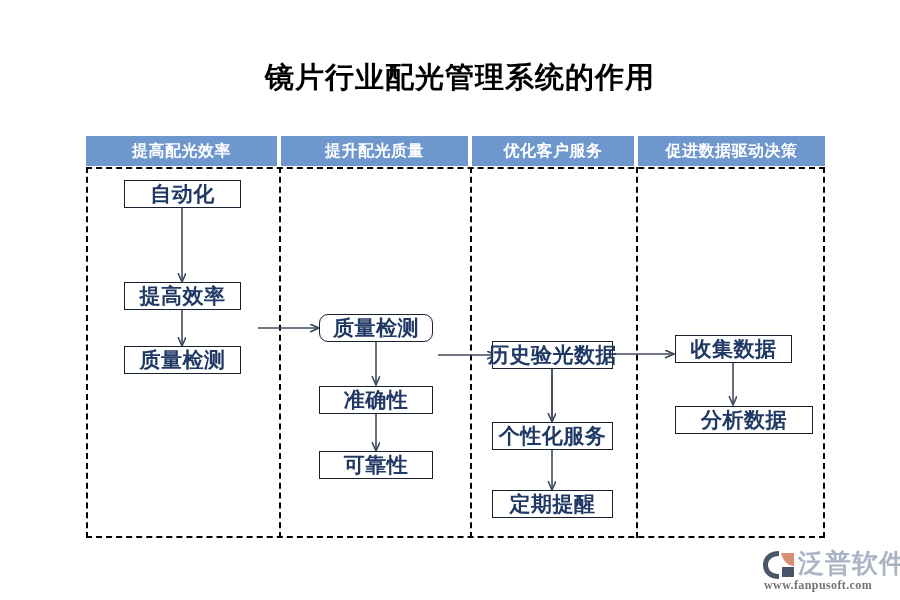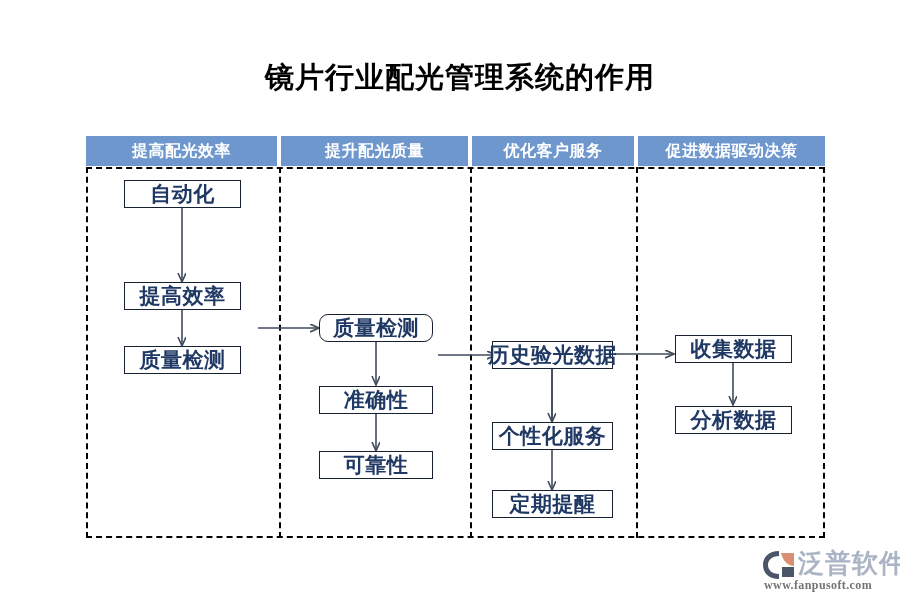--- a/index.html
+++ b/index.html
@@ -163,21 +163,21 @@
 
   <div class="node" style="left:319px; top:314px; width:114px;border-radius:9px;">质量检测</div>
   <div class="node" style="left:319px; top:386px; width:114px;">准确性</div>
   <div class="node" style="left:319px; top:451px; width:114px;">可靠性</div>
 
   <div class="node" style="left:492px; top:341px; width:121px;">历史验光数据</div>
   <div class="node" style="left:492px; top:422px; width:121px;">个性化服务</div>
   <div class="node" style="left:492px; top:490px; width:121px;">定期提醒</div>
 
   <div class="node" style="left:675px; top:335px; width:117px;">收集数据</div>
-  <div class="node" style="left:675px; top:406px; width:117px;">分析数据</div>
+  <div class="node" style="left:675px; top:406px; width:138px;">分析数据</div>
 
   <div class="logo">
     <svg class="logo-mark" viewBox="0 0 34 30" xmlns="http://www.w3.org/2000/svg">
       <path d="M17 1 C7 1 1 7 1 15 C1 23 7 29 17 29 L17 24 C10 24 6 20 6 15 C6 10 10 6 17 6 Z" fill="#4a5568"></path>
       <path d="M19 3 L32 3 L32 16 C26 16 21 11 19 3 Z" fill="#d98f74"></path>
       <path d="M20 17 L32 17 L32 27 L20 27 Z" fill="#4a5568"></path>
     </svg>
     <div class="logo-text">泛普软件</div>
     <div class="logo-url">www.fanpusoft.com</div>
   </div>

